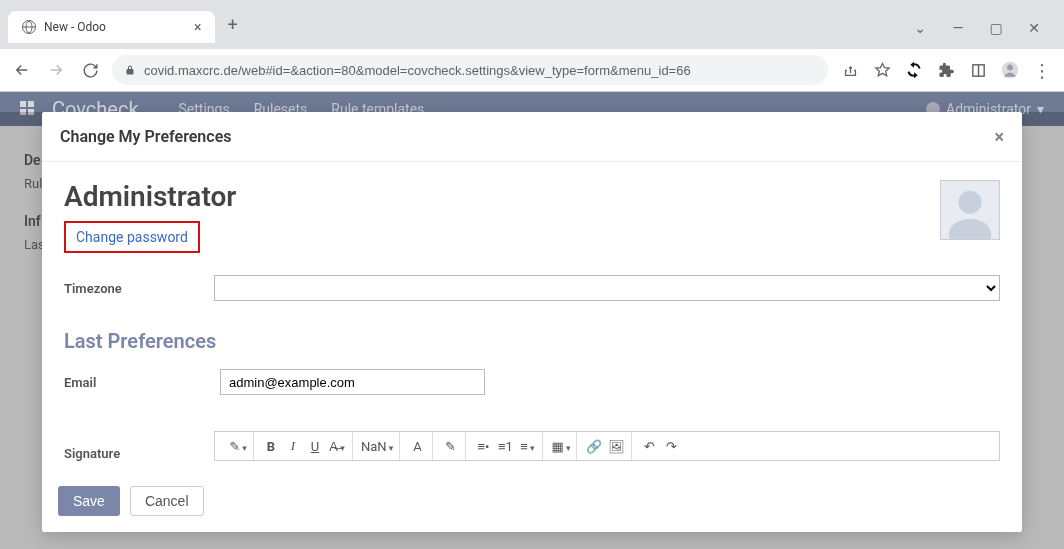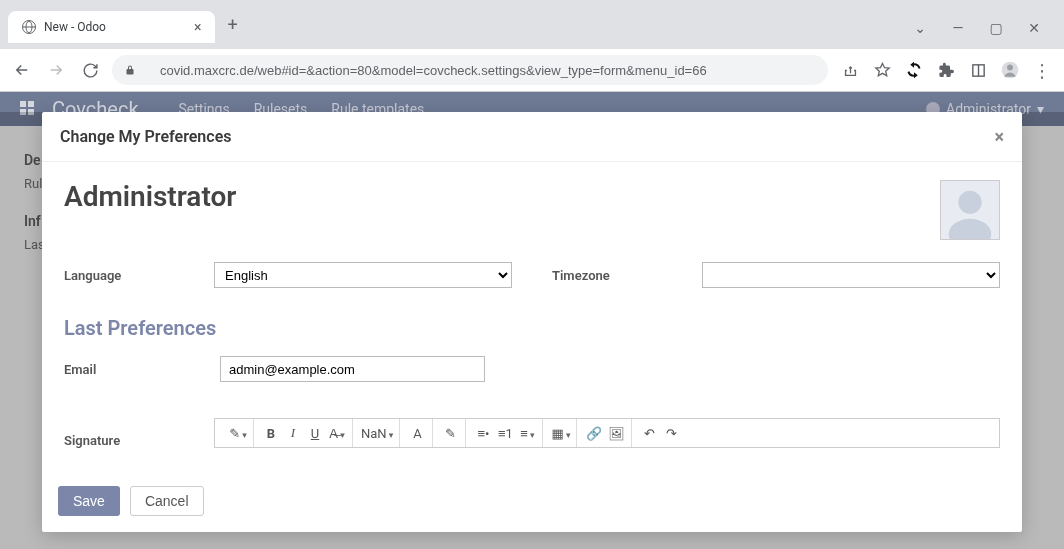--- a/index.html
+++ b/index.html
@@ -13,21 +13,21 @@
     .tab .globe::before { content: ""; position: absolute; left: 50%; top: 0; bottom: 0; width: 5px; border: 1.3px solid #5f6368; border-radius: 50%; transform: translateX(-50%); }
     .tab .globe::after { content: ""; position: absolute; top: 50%; left: 0; right: 0; border-top: 1.3px solid #5f6368; transform: translateY(-50%); }
     .tab .tab-close { margin-left: 80px; color: #5f6368; font-size: 14px; cursor: pointer; }
     .newtab { color: #5f6368; font-size: 18px; margin-left: 12px; cursor: pointer; }
     .win-controls { margin-left: auto; display: flex; gap: 10px; padding-right: 16px; color: #5f6368; padding-top: 6px; }
     .win-controls span { display: inline-flex; width: 28px; height: 20px; align-items: center; justify-content: center; }
 
     .addr-bar { display: flex; align-items: center; gap: 10px; padding: 6px 10px; background: #fff; height: 42px; }
     .addr-btn { width: 24px; height: 24px; display: flex; align-items: center; justify-content: center; color: #5f6368; cursor: pointer; border-radius: 50%; }
     .addr-btn.disabled { color: #bdbdbd; cursor: default; }
-    .addr-input-wrap { flex: 1; display: flex; align-items: center; background: #f1f3f4; border-radius: 16px; height: 30px; padding: 0 12px; gap: 24px; font-size: 13px; color: #3c4043; }
+    .addr-input-wrap { flex: 1; display: flex; align-items: center; background: #f1f3f4; border-radius: 16px; height: 30px; padding: 0 12px; gap: 8px; font-size: 13px; color: #3c4043; }
     .lock { width: 12px; height: 14px; color: #5f6368; }
     .lock svg { width: 100%; height: 100%; }
     .addr-input { border: none; background: transparent; flex: 1; font-size: 13px; color: #5f6368; outline: none; }
     .addr-right { display: flex; gap: 8px; }
     .toolbar-icon { width: 24px; height: 24px; color: #5f6368; display: flex; align-items: center; justify-content: center; }
     .vert-dots::before { content: "\22EE"; font-size: 18px; }
 
     
     .odoo-navbar { background: #6f7a95; color: #e8e9ee; height: 34px; display: flex; align-items: center; padding: 0 20px; font-size: 14px; }
     .navbar-apps { width: 16px; height: 16px; margin-right: 16px; display:grid; grid-template-columns:repeat(2,6px); grid-template-rows:repeat(2,6px); gap:2px; opacity:0.85;}
@@ -196,37 +196,32 @@
 <div class="modal-overlay">
   <div class="modal">
     <div class="modal-header">
       <span class="modal-title">Change My Preferences</span>
       <span class="modal-close">×</span>
     </div>
     <div class="modal-body">
       <div class="prefs-header">
         <div>
           <div class="user-heading">Administrator</div>
+          <a class="change-pw">Change password</a>
         </div>
         <div class="avatar-box">
           <svg viewBox="0 0 60 60">
               <circle cx="30" cy="22" r="12" fill="#c8d0de"></circle>
               <ellipse cx="30" cy="55" rx="22" ry="16" fill="#c8d0de"></ellipse>
             </svg>
         </div>
       </div>
 
       <div class="form-row">
         <div class="form-group">
-          <label class="form-label">Language</label>
-          <select>
-            <option>English</option>
-          </select>
-        </div>
-        <div class="form-group">
           <label class="form-label">Timezone</label>
           <select>
             <option></option>
           </select>
         </div>
       </div>
 
       <div class="section-heading">Last Preferences</div>
 
       <div class="email-row">

